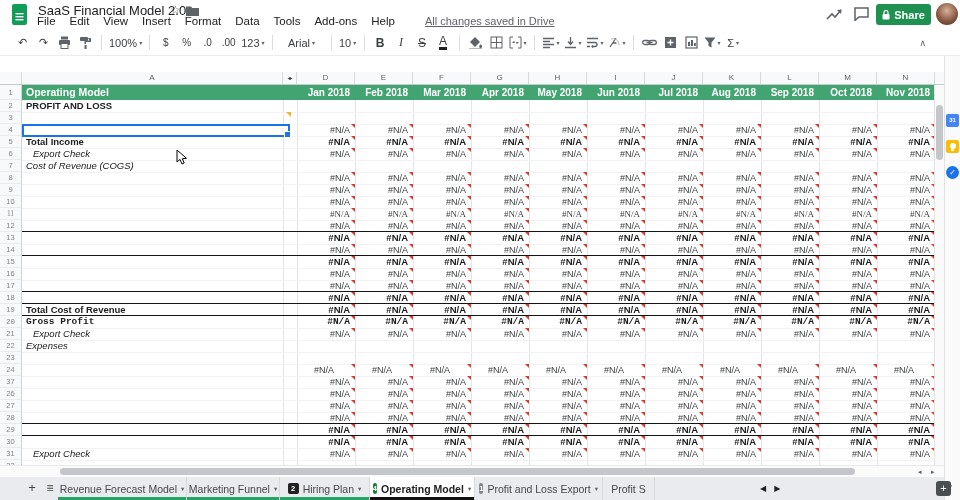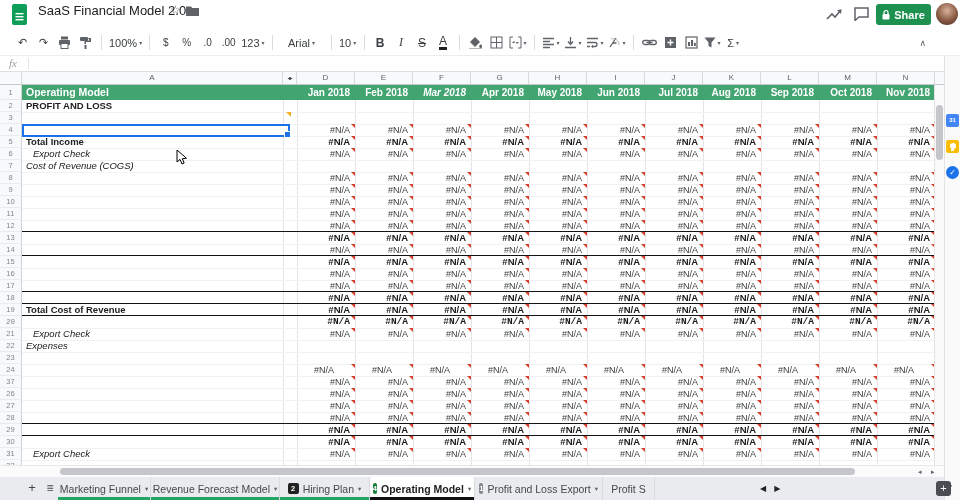--- a/index.html
+++ b/index.html
@@ -116,20 +116,32 @@
       <rect x="2" y="0" width="15" height="21" rx="2" fill="#0f9d58"></rect>
       <rect x="5.5" y="9" width="8" height="1.4" fill="#fff"></rect>
       <rect x="5.5" y="12" width="8" height="1.4" fill="#fff"></rect>
       <rect x="5.5" y="15" width="8" height="1.4" fill="#fff"></rect>
     </svg>
     <div class="doc-title">SaaS Financial Model 2.0</div>
     <span class="star">☆</span>
     <svg class="folder" width="13" height="11" viewBox="0 0 13 11">
       <path d="M0 1.5 L5 1.5 L6.3 3 L13 3 L13 11 L0 11 Z" fill="#5f6368"></path>
     </svg>
+    <div class="menubar">
+        <span class="menu">File</span>
+        <span class="menu">Edit</span>
+        <span class="menu">View</span>
+        <span class="menu">Insert</span>
+        <span class="menu">Format</span>
+        <span class="menu">Data</span>
+        <span class="menu">Tools</span>
+        <span class="menu">Add-ons</span>
+        <span class="menu">Help</span>
+        <span class="saved">All changes saved in Drive</span>
+      </div>
     <svg class="trend-ic" width="17" height="13" viewBox="0 0 17 13">
       <path d="M1 11 L6 6 L9 9 L15 2" stroke="#5f6368" stroke-width="1.6" fill="none"></path>
       <path d="M11 2 L15.5 1.5 L15 6 Z" fill="#5f6368"></path>
     </svg>
     <svg class="bubble-ic" width="15" height="14" viewBox="0 0 15 14">
       <path d="M1 1 h13 v9 h-9 l-4 3.5 Z" fill="none" stroke="#5f6368" stroke-width="1.5"></path>
     </svg>
     <div class="share-btn">
       <svg width="8" height="10" viewBox="0 0 8 10">
         <rect x="0.5" y="4" width="7" height="5.5" rx="1" fill="#fff"></rect>
@@ -283,24 +295,20 @@
         </svg>
         <span class="dd">▾</span>
       </span>
       <span class="tbi">
         <span class="tb-label">Σ</span>
         <span class="dd">▾</span>
       </span>
     </div>
   <span class="collapse">∧</span>
 
-  <div class="fxbar">
-    <span class="fx">fx</span>
-    <span class="fxdiv"></span>
-  </div>
 
   <div class="colheads" id="colheads">
       <div class="chead" style="left: 0px; width: 22px;"></div>
       <div class="chead" style="left: 22px; width: 261px;">A</div>
       <div class="chead" style="left: 283px; width: 14px; font-size: 6px; letter-spacing: -1px; color: rgb(60, 64, 67);">◂▸</div>
       <div class="chead" style="left: 297px; width: 58px;">D</div>
       <div class="chead" style="left: 355px; width: 58px;">E</div>
       <div class="chead" style="left: 413px; width: 58px;">F</div>
       <div class="chead" style="left: 471px; width: 58px;">G</div>
       <div class="chead" style="left: 529px; width: 58px;">H</div>
@@ -323,21 +331,21 @@
       <div class="vline" style="left: 645px;"></div>
       <div class="vline" style="left: 703px;"></div>
       <div class="vline" style="left: 761px;"></div>
       <div class="vline" style="left: 819px;"></div>
       <div class="vline" style="left: 877px;"></div>
       <div class="row1">
         <div class="gut">1</div>
         <div class="r1-title">Operating Model</div>
         <div class="r1-month" style="left: 297px;">Jan 2018</div>
         <div class="r1-month" style="left: 355px;">Feb 2018</div>
-        <div class="r1-month" style="left: 413px; font-style: italic;">Mar 2018</div>
+        <div class="r1-month" style="left: 413px;">Mar 2018</div>
         <div class="r1-month" style="left: 471px;">Apr 2018</div>
         <div class="r1-month" style="left: 529px;">May 2018</div>
         <div class="r1-month" style="left: 587px;">Jun 2018</div>
         <div class="r1-month" style="left: 645px;">Jul 2018</div>
         <div class="r1-month" style="left: 703px;">Aug 2018</div>
         <div class="r1-month" style="left: 761px;">Sep 2018</div>
         <div class="r1-month" style="left: 819px;">Oct 2018</div>
         <div class="r1-month" style="left: 877px;">Nov 2018</div>
       </div>
       <div class="row" style="top: 15px; border-bottom: 1px solid rgb(241, 242, 244);">
@@ -434,21 +442,21 @@
         <div class="na" style="left: 413px;">#N/A<div class="err"></div></div>
         <div class="na" style="left: 471px;">#N/A<div class="err"></div></div>
         <div class="na" style="left: 529px;">#N/A<div class="err"></div></div>
         <div class="na" style="left: 587px;">#N/A<div class="err"></div></div>
         <div class="na" style="left: 645px;">#N/A<div class="err"></div></div>
         <div class="na" style="left: 703px;">#N/A<div class="err"></div></div>
         <div class="na" style="left: 761px;">#N/A<div class="err"></div></div>
         <div class="na" style="left: 819px;">#N/A<div class="err"></div></div>
         <div class="na" style="left: 877px;">#N/A<div class="err"></div></div>
       </div>
-      <div class="row" style="top: 123px; border-bottom: 1px solid rgb(241, 242, 244);">
+      <div class="row" style="top: 123px; border-bottom: 1px solid rgb(241, 242, 244); font-family: Liberation Serif, serif;">
         <div class="gut">11</div>
         <div class="na" style="left: 297px;">#N/A<div class="err"></div></div>
         <div class="na" style="left: 355px;">#N/A<div class="err"></div></div>
         <div class="na" style="left: 413px;">#N/A<div class="err"></div></div>
         <div class="na" style="left: 471px;">#N/A<div class="err"></div></div>
         <div class="na" style="left: 529px;">#N/A<div class="err"></div></div>
         <div class="na" style="left: 587px;">#N/A<div class="err"></div></div>
         <div class="na" style="left: 645px;">#N/A<div class="err"></div></div>
         <div class="na" style="left: 703px;">#N/A<div class="err"></div></div>
         <div class="na" style="left: 761px;">#N/A<div class="err"></div></div>
@@ -568,20 +576,21 @@
         <div class="na na-bold" style="left: 587px;">#N/A<div class="err"></div></div>
         <div class="na na-bold" style="left: 645px;">#N/A<div class="err"></div></div>
         <div class="na na-bold" style="left: 703px;">#N/A<div class="err"></div></div>
         <div class="na na-bold" style="left: 761px;">#N/A<div class="err"></div></div>
         <div class="na na-bold" style="left: 819px;">#N/A<div class="err"></div></div>
         <div class="na na-bold" style="left: 877px;">#N/A<div class="err"></div></div>
         <div class="bline"></div>
       </div>
       <div class="row" style="top: 231px; border-bottom: 1px solid rgb(241, 242, 244); font-family: Liberation Mono, monospace;">
         <div class="gut">20</div>
+        <div class="rlabel lb-bold">Gross Profit</div>
         <div class="na na-bold" style="left: 297px;">#N/A<div class="err"></div></div>
         <div class="na na-bold" style="left: 355px;">#N/A<div class="err"></div></div>
         <div class="na na-bold" style="left: 413px;">#N/A<div class="err"></div></div>
         <div class="na na-bold" style="left: 471px;">#N/A<div class="err"></div></div>
         <div class="na na-bold" style="left: 529px;">#N/A<div class="err"></div></div>
         <div class="na na-bold" style="left: 587px;">#N/A<div class="err"></div></div>
         <div class="na na-bold" style="left: 645px;">#N/A<div class="err"></div></div>
         <div class="na na-bold" style="left: 703px;">#N/A<div class="err"></div></div>
         <div class="na na-bold" style="left: 761px;">#N/A<div class="err"></div></div>
         <div class="na na-bold" style="left: 819px;">#N/A<div class="err"></div></div>
@@ -735,27 +744,27 @@
   <div class="hscroll">
     <div class="hthumb"></div>
     <span class="harr" style="left:918px">◂</span>
     <span class="harr" style="left:931px">▸</span>
   </div>
 
   <div class="tabbar" id="tabbar">
       <div class="tb-plus">+</div>
       <div class="tb-all">≡</div>
       <div class="tabs">
-        <div class="tab" style="width: 93px;">
-          <span>Marketing Funnel</span>
+        <div class="tab" style="width: 129px;">
+          <span>Revenue Forecast Model</span>
           <span class="dd">▾</span>
           <div class="strip"></div>
         </div>
-        <div class="tab" style="width: 129px;">
-          <span>Revenue Forecast Model</span>
+        <div class="tab" style="width: 93px;">
+          <span>Marketing Funnel</span>
           <span class="dd">▾</span>
           <div class="strip"></div>
         </div>
         <div class="tab" style="width: 90px;">
           <span class="badge" style="background: rgb(33, 33, 33);">2</span>
           <span>Hiring Plan</span>
           <span class="dd">▾</span>
           <div class="strip"></div>
         </div>
         <div class="tab active" style="width: 105px;">

